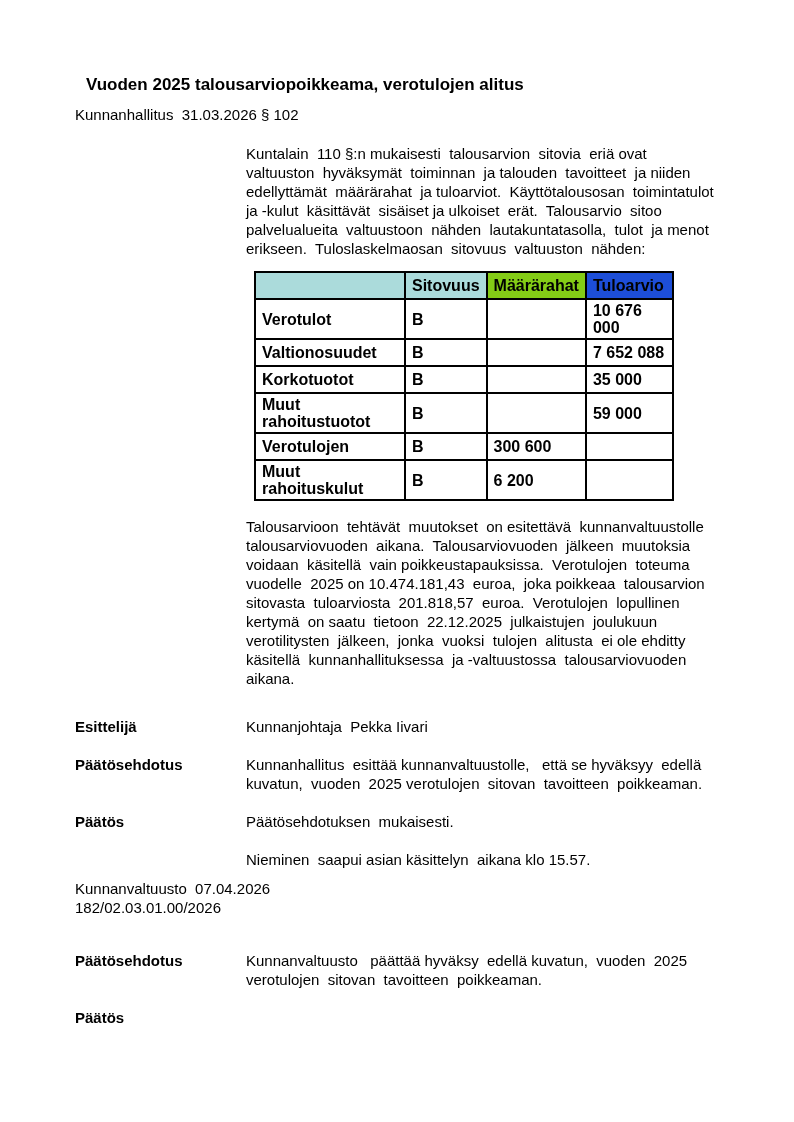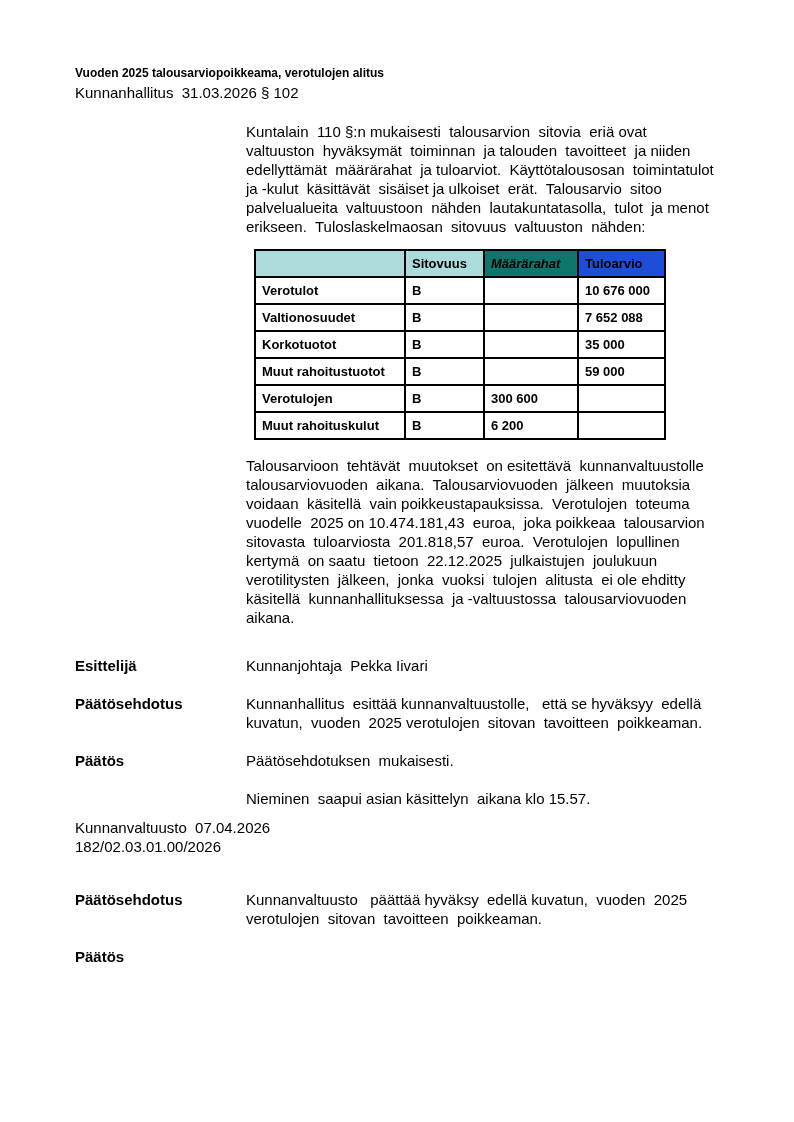--- a/index.html
+++ b/index.html
@@ -20,40 +20,40 @@
     box-sizing: border-box;
     width: 794px;
     height: 1122px;
     padding: 64px 56px 0 75px;
     background: #ffffff;
   }
   .pre { white-space: pre-wrap; }
 
   .title {
     font-weight: bold;
-    font-size: 12px;
-    margin: 0;
+    font-size: 17px;
+    margin: 11px;
   }
   .board-line { }
 
   .indent { margin-left: 171px; }
   .intro { margin-top: 20px; width: 500px; }
   .explanation { margin-top: 16px; width: 500px; }
 
   table.budget {
     border-collapse: collapse;
     table-layout: fixed;
     margin: 13px 0 0 179px;
   }
   table.budget th,
   table.budget td {
     box-sizing: border-box;
     border: 2px solid #000000;
     font-weight: bold;
-    font-size: 13px;
+    font-size: 16px;
     line-height: 17px;
     text-align: left;
     vertical-align: middle;
     padding: 2px 6px;
     height: 27px;
     overflow: hidden;
   }
 
   .section { display: flex; margin-top: 19px; }
   .section .label {
@@ -88,21 +88,21 @@
     <colgroup>
       <col style="width:150px">
       <col style="width:79px">
       <col style="width:94px">
       <col style="width:87px">
     </colgroup>
     <thead>
       <tr>
         <th style="background-color: rgb(171, 219, 219);"></th>
         <th style="background-color: rgb(171, 219, 219);">Sitovuus</th>
-        <th style="background-color: #0f766e; font-style: italic;">Määrärahat</th>
+        <th style="background-color: #84cc16;">Määrärahat</th>
         <th style="background-color: #1d4ed8;">Tuloarvio</th>
       </tr>
     </thead>
     <tbody>
       <tr>
         <td>Verotulot</td>
         <td>B</td>
         <td></td>
         <td>10 676 000</td>
       </tr>

